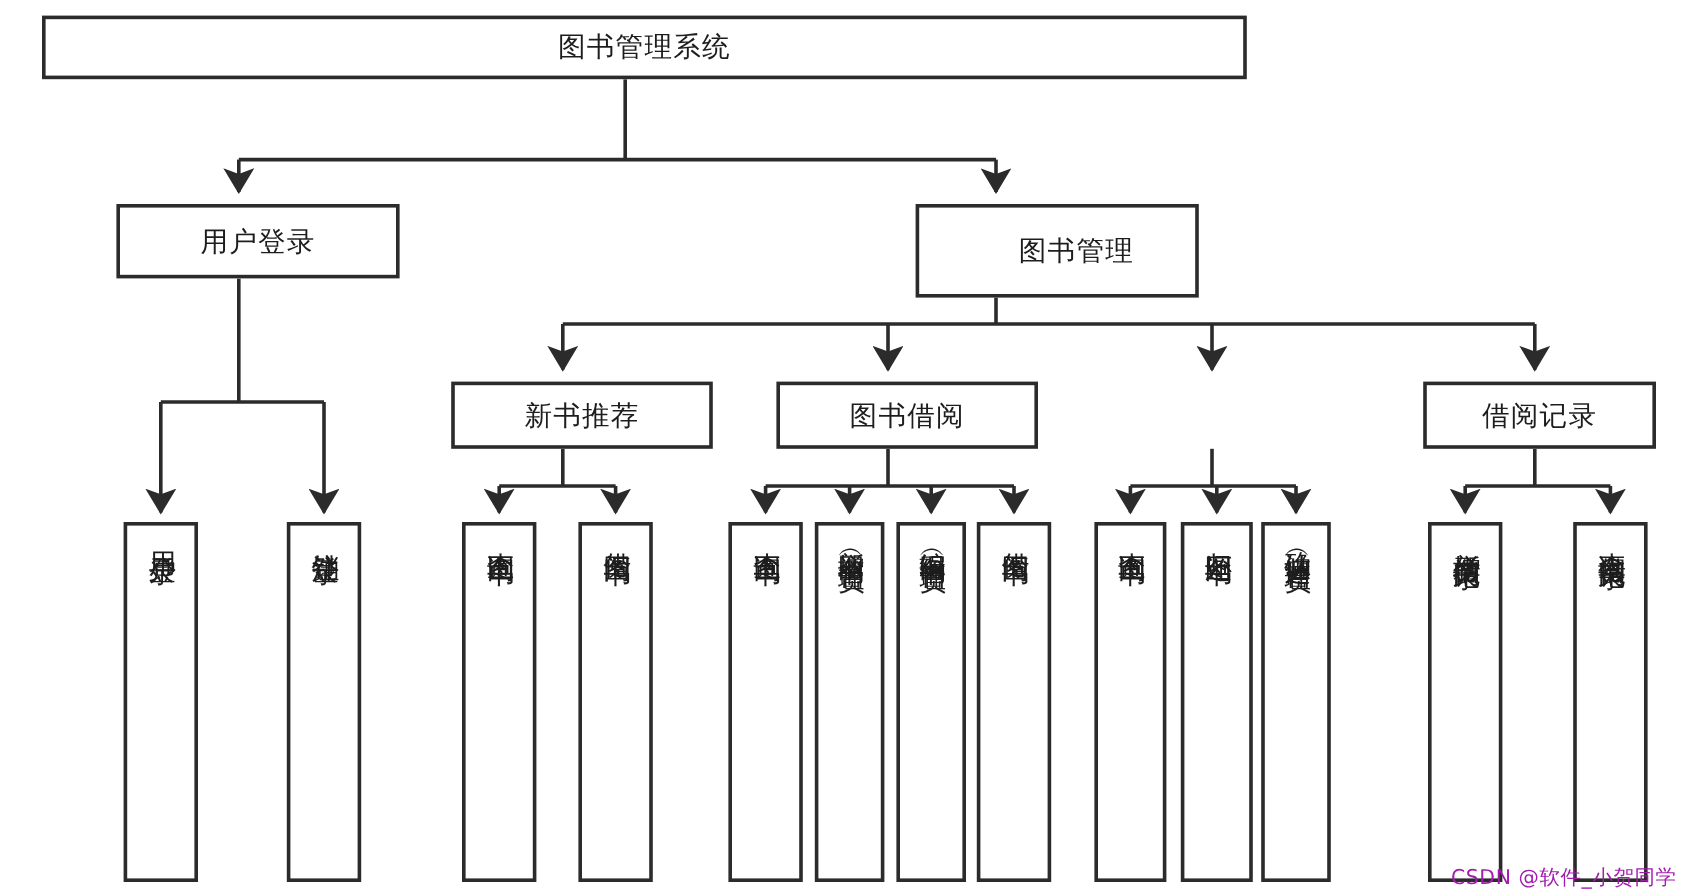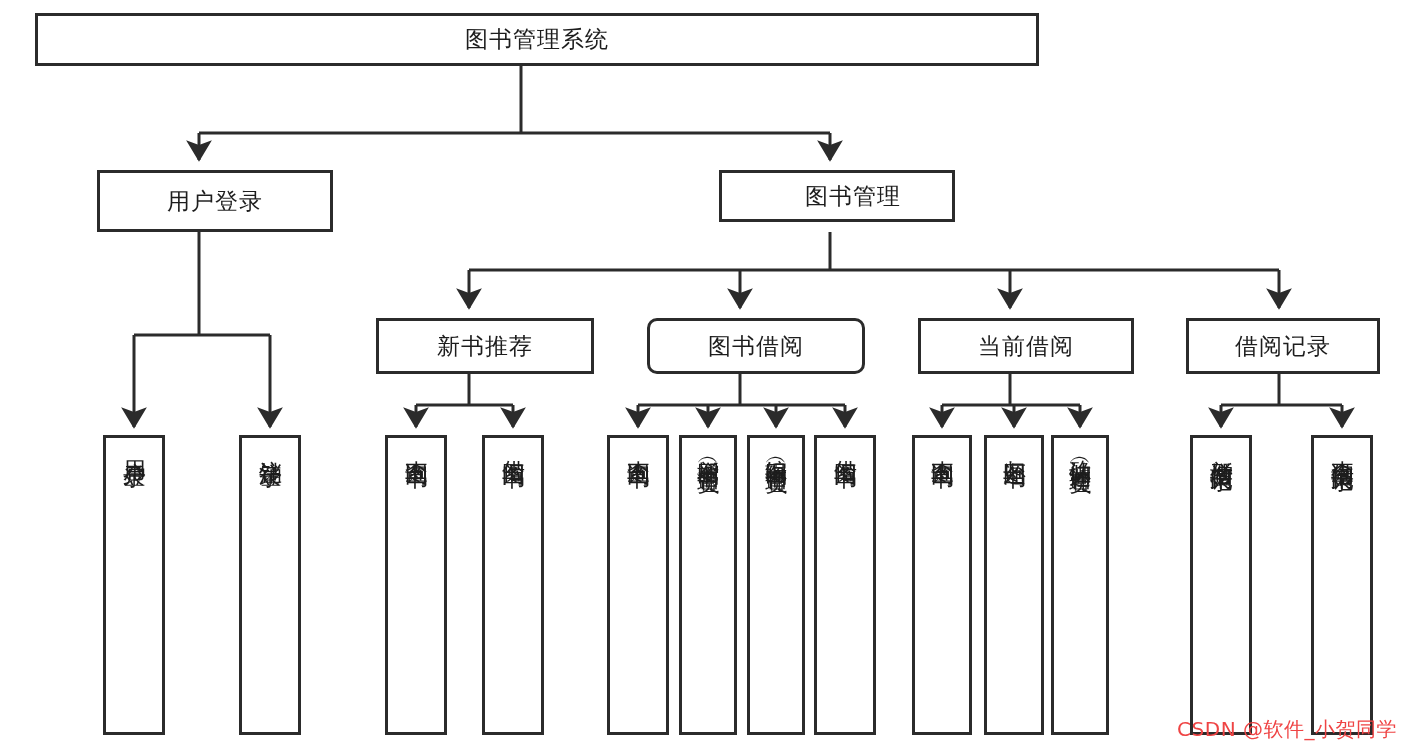--- a/index.html
+++ b/index.html
@@ -51,22 +51,22 @@
     white-space: nowrap;
     color: #1d1d1d;
   }
   .vert-label.tall {
     font-size: 22px;
   }
   .watermark {
     position: absolute;
     right: 8px;
     bottom: 4px;
-    font-size: 20px;
-    color: #ef4444;
+    font-size: 17px;
+    color: #a21caf;
     letter-spacing: 0.5px;
     white-space: nowrap;
     pointer-events: none;
   }
 </style>
 </head>
 <body>
 
 <div id="canvas">
 
@@ -120,32 +120,29 @@
     </g>
   </svg>
 
   <div class="node-box horiz" style="left:19px; top:13px; width:1004px; height:53px;">
     <span>图书管理系统</span>
   </div>
 
   <div class="node-box horiz" style="left:81px; top:170px; width:236px; height:62px;">
     <span>用户登录</span>
   </div>
-  <div class="node-box horiz" style="left:703px; top:170px; width:236px; height:52px;padding-left:32px;">
+  <div class="node-box horiz" style="left:747px; top:170px; width:236px; height:78px;padding-left:32px;">
     <span>图书管理</span>
   </div>
 
   <div class="node-box horiz" style="left:360px; top:318px; width:218px; height:56px;">
     <span>新书推荐</span>
   </div>
-  <div class="node-box horiz" style="left:631px; top:318px; width:218px; height:56px;border-radius:10px;">
+  <div class="node-box horiz" style="left:631px; top:318px; width:218px; height:56px;">
     <span>图书借阅</span>
-  </div>
-  <div class="node-box horiz" style="left:902px; top:318px; width:216px; height:56px;">
-    <span>当前借阅</span>
   </div>
   <div class="node-box horiz" style="left:1170px; top:318px; width:194px; height:56px;">
     <span>借阅记录</span>
   </div>
 
   <div class="node-box vert" style="left:103px; top:435px; width:62px; height:300px;">
     <span class="vert-label">用户登录</span>
   </div>
   <div class="node-box vert" style="left:239px; top:435px; width:62px; height:300px;">
     <span class="vert-label">注销登录</span>

